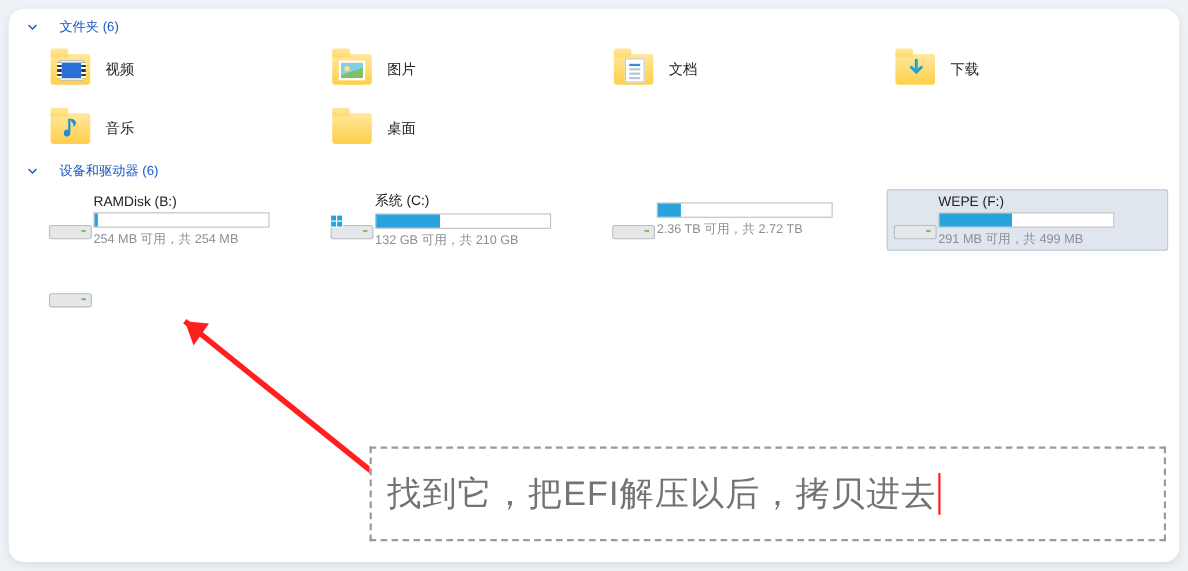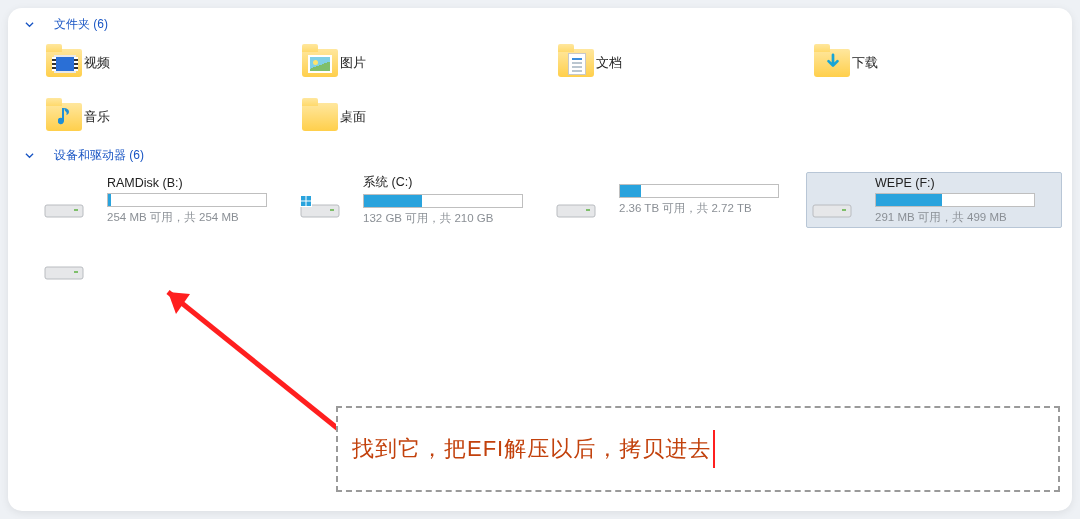--- a/index.html
+++ b/index.html
@@ -28,21 +28,21 @@
   .section-header .chev svg { width: 9px; height: 9px; }
 
   
   .folders {
     display: grid;
     grid-template-columns: repeat(4, 1fr);
     padding: 0 10px 0 30px;
     row-gap: 6px;
   }
   .folder-item {
-    display: flex; align-items: center; gap: 0;
+    display: flex; align-items: center; gap: 12px;
     height: 48px; padding: 2px 6px;
     border-radius: 2px;
   }
   .folder-icon { width: 40px; height: 36px; position: relative; }
   .folder-label { font-size: 13px; color: #222; }
 
   
   .yfolder {
     position: absolute; left: 2px; top: 4px; width: 36px; height: 28px;
     background: linear-gradient(#ffe79e, #ffcf4b);
@@ -75,21 +75,21 @@
   .ov.music svg{width:100%;height:100%;}
 
   
   .drives {
     display: grid;
     grid-template-columns: repeat(4, 1fr);
     padding: 2px 10px 0 30px;
     row-gap: 6px;
   }
   .drive-item {
-    display: flex; align-items: center; gap: 22px;
+    display: flex; align-items: center; gap: 0;
     height: 56px; padding: 4px 8px 4px 4px;
     border: 1px solid transparent; border-radius: 2px;
   }
   .drive-item.selected {
     background: #dfe6ee; border-color: #b8c6d6;
   }
   .drive-icon { width: 42px; height: 42px; display:flex; align-items:flex-end; justify-content:center; }
   .drive-icon svg { width: 40px; height: 26px; }
   .drive-body { flex: 1; min-width: 0; }
   .drive-name { font-size: 12.5px; color: #222; margin-bottom: 3px; white-space: nowrap; overflow: hidden; text-overflow: ellipsis;}
@@ -103,21 +103,21 @@
   }
   .drive-stats { font-size: 11.5px; color: #8a8f95; white-space: nowrap; }
 
   
   .anno-callout {
     position: absolute; left: 328px; top: 398px;
     width: 724px; height: 86px;
     border: 2px dashed #9a9a9a; background: #fff;
     display: flex; align-items: center; padding-left: 14px;
   }
-  .anno-text { font-size: 22px; color: #c2410c; letter-spacing: 1px; }
+  .anno-text { font-size: 31px; color: #737373; letter-spacing: 1px; }
   .cursor-bar { display:inline-block; width:2px; height:38px; background:#ff1f1f; vertical-align:middle; margin-left:2px;}
   .arrow { position:absolute; left:136px; top:266px; width:240px; height:176px; pointer-events:none; }
   .arrow svg { width:100%; height:100%; overflow:visible; }
 </style>
 </head>
 <body>
 
 <div class="frame">
   <div class="content">
 

